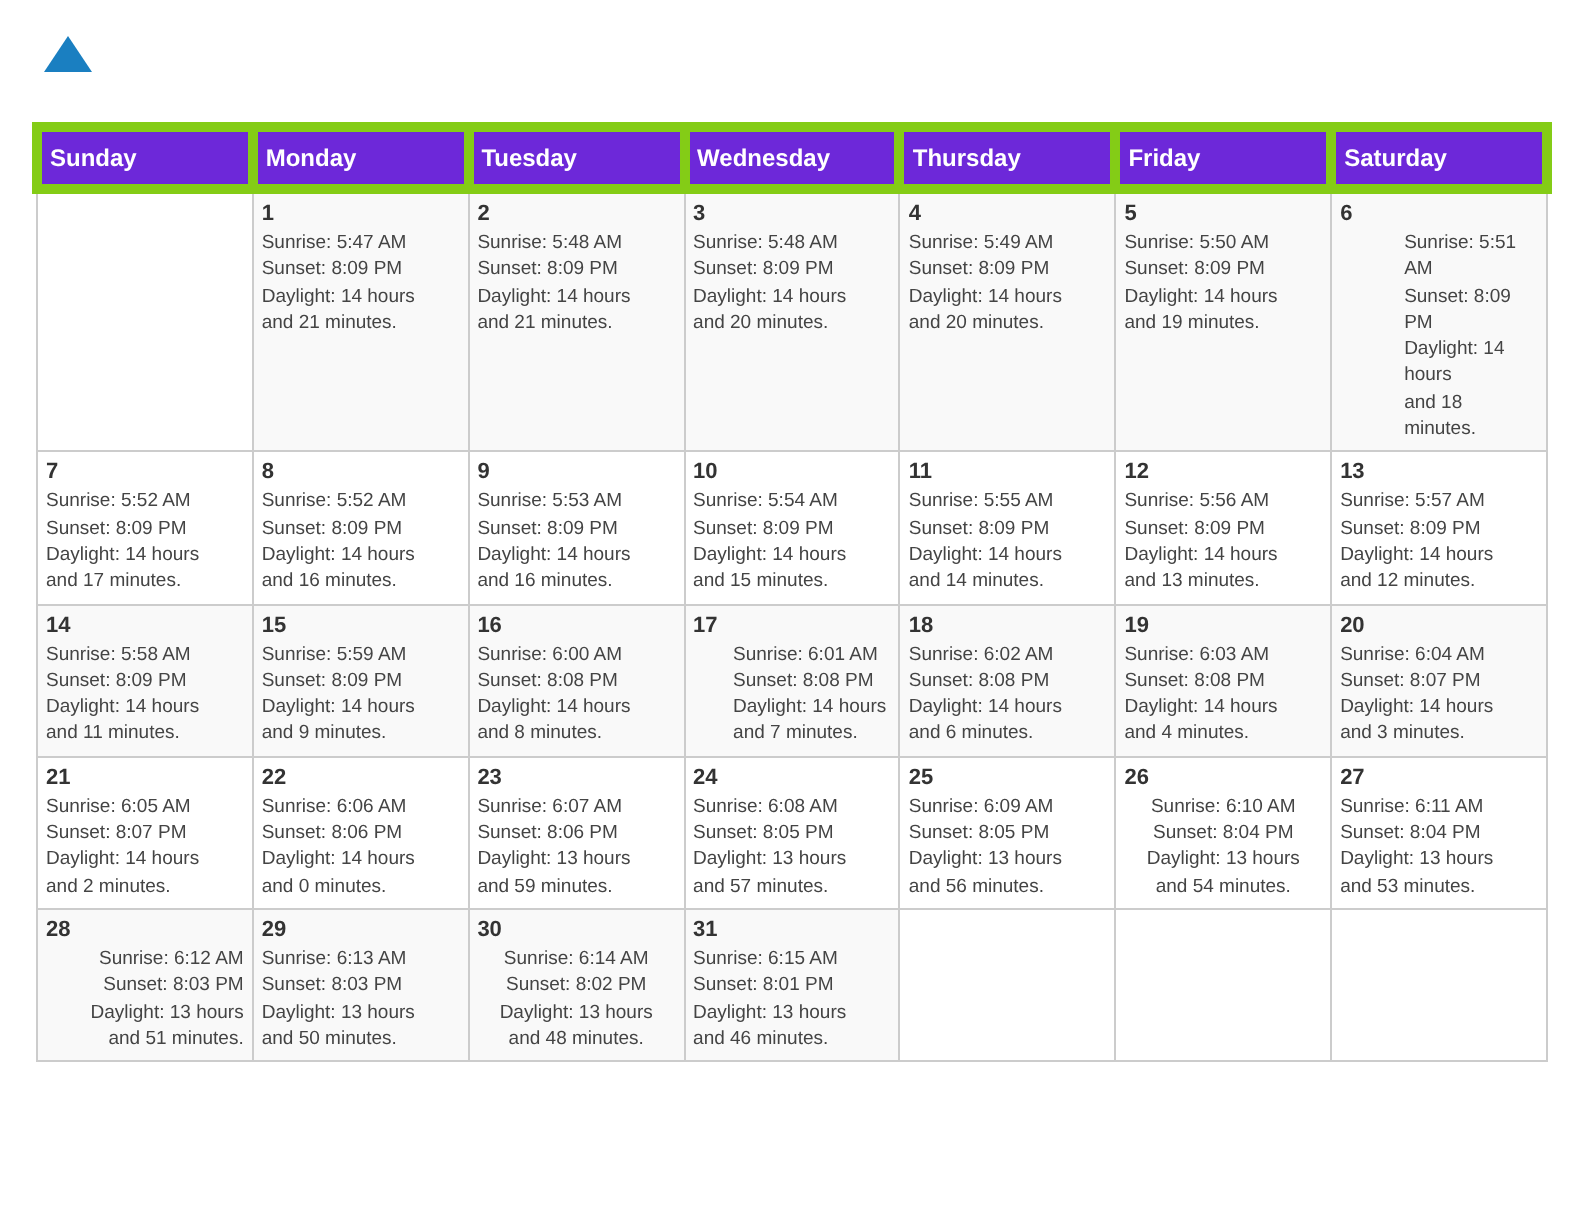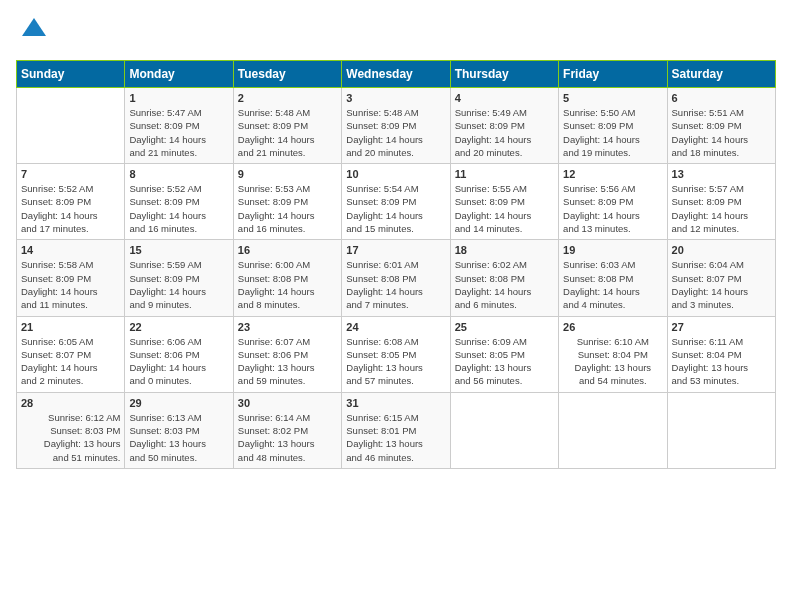--- a/index.html
+++ b/index.html
@@ -36,26 +36,26 @@
     .subtitle {
       font-size: 14px;
       color: #555;
     }
     table {
       width: 100%;
       border-collapse: collapse;
       font-size: 10px;
     }
     thead tr th {
-      background: #0369a1;
+      background: #6d28d9;
       color: #fff;
       padding: 6px 4px;
       text-align: left;
       font-size: 12px;
-      border: 1px solid #84cc16;
+      border: 5px solid #84cc16;
     }
     tbody tr td {
       border: 1px solid #ccc;
       padding: 4px;
       vertical-align: top;
       width: calc(100% / 7);
       min-height: 80px;
       background: #fff;
     }
     tbody tr:nth-child(odd) td {
@@ -145,21 +145,21 @@
         </td>
         <td>
           <span class="day-num">5</span>
           <div class="day-info" style="white-space: pre-line;">Sunrise: 5:50 AM
 Sunset: 8:09 PM
 Daylight: 14 hours
 and 19 minutes.</div>
         </td>
         <td>
           <span class="day-num">6</span>
-          <div class="day-info" style="white-space: pre-line;">Sunrise: 5:51 AM
+          <div class="day-info" style="white-space: pre-line; margin-left: 32px;">Sunrise: 5:51 AM
 Sunset: 8:09 PM
 Daylight: 14 hours
 and 18 minutes.</div>
         </td>
       </tr>
       <tr>
         <td>
           <span class="day-num">7</span>
           <div class="day-info" style="white-space: pre-line;">Sunrise: 5:52 AM
 Sunset: 8:09 PM
@@ -226,21 +226,21 @@
         </td>
         <td>
           <span class="day-num">16</span>
           <div class="day-info" style="white-space: pre-line;">Sunrise: 6:00 AM
 Sunset: 8:08 PM
 Daylight: 14 hours
 and 8 minutes.</div>
         </td>
         <td>
           <span class="day-num">17</span>
-          <div class="day-info" style="white-space: pre-line;">Sunrise: 6:01 AM
+          <div class="day-info" style="white-space: pre-line; margin-left: 20px;">Sunrise: 6:01 AM
 Sunset: 8:08 PM
 Daylight: 14 hours
 and 7 minutes.</div>
         </td>
         <td>
           <span class="day-num">18</span>
           <div class="day-info" style="white-space: pre-line;">Sunrise: 6:02 AM
 Sunset: 8:08 PM
 Daylight: 14 hours
 and 6 minutes.</div>
@@ -321,21 +321,21 @@
         </td>
         <td>
           <span class="day-num">29</span>
           <div class="day-info" style="white-space: pre-line;">Sunrise: 6:13 AM
 Sunset: 8:03 PM
 Daylight: 13 hours
 and 50 minutes.</div>
         </td>
         <td>
           <span class="day-num">30</span>
-          <div class="day-info" style="white-space: pre-line;">Sunrise: 6:14 AM
+          <div class="day-info" style="white-space: pre-line; text-align: center;">Sunrise: 6:14 AM
 Sunset: 8:02 PM
 Daylight: 13 hours
 and 48 minutes.</div>
         </td>
         <td>
           <span class="day-num">31</span>
           <div class="day-info" style="white-space: pre-line;">Sunrise: 6:15 AM
 Sunset: 8:01 PM
 Daylight: 13 hours
 and 46 minutes.</div>

